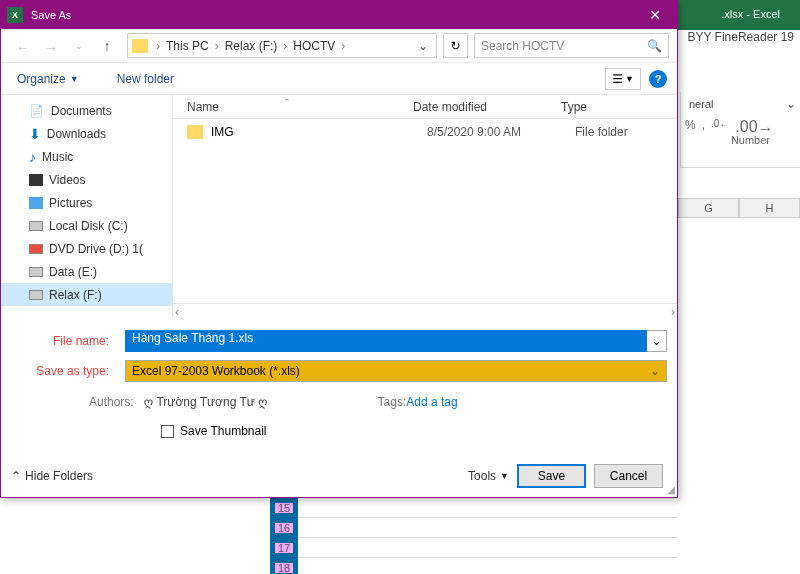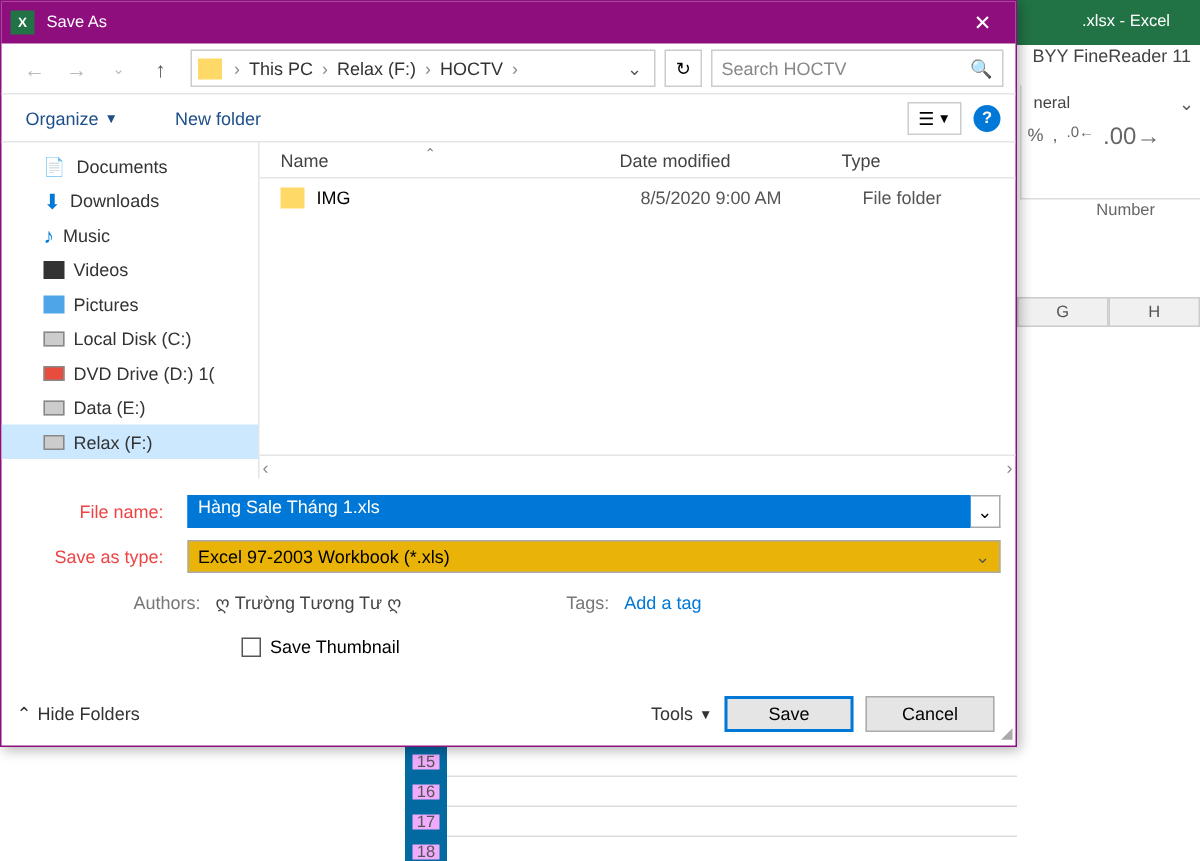--- a/index.html
+++ b/index.html
@@ -52,49 +52,49 @@
 .fields{padding:8px 10px}
 .frow-f{display:flex;align-items:center;height:28px;margin-bottom:2px}
 .flabel{width:114px;text-align:right;padding-right:16px;color:#ef4444}
 .finput{flex:1;height:22px;border:1px solid #0078d7;padding:0 6px;background:#0078d7;color:#fff}
 .fselect{flex:1;height:22px;border:1px solid #aaa;padding:0 6px;background:#eab308;display:flex;align-items:center;justify-content:space-between}
 .drop-icon{color:#555}
 .meta{display:flex;align-items:center;height:30px;padding-left:78px;gap:10px}
 .meta-label{color:#777}
 .meta-val{color:#444}
 .meta-link{color:#0078d7}
-.meta-tags{margin-left:100px;display:flex;gap:10px}
+.meta-tags{margin-left:100px;display:flex;gap:0}
 .thumb{display:flex;align-items:center;padding-left:150px;height:28px;gap:6px}
 .chk{width:13px;height:13px;border:1px solid #555}
 .footer{height:46px;display:flex;align-items:center;padding:0 14px 0 10px;gap:8px}
 .hide-f{display:flex;align-items:center;gap:4px;color:#333}
 .tools{margin-left:auto;display:flex;align-items:center;gap:4px;color:#333}
-.btn{width:86px;height:24px;border:1px solid #aaa;background:#e5e5e5;display:flex;align-items:center;justify-content:center}
+.btn{width:69px;height:24px;border:1px solid #aaa;background:#e5e5e5;display:flex;align-items:center;justify-content:center}
 .btn.primary{border:2px solid #0078d7}
 .resize{position:absolute;bottom:2px;right:2px;color:#aaa;font-size:10px}
 .excel-header-bg{position:absolute;top:0;left:650px;right:0;height:30px;background:#217346}
 .qat{position:absolute;top:3px;left:658px;width:18px;height:18px;background:#fff;display:flex;align-items:center;justify-content:center;color:#217346;font-size:10px}
-.rbn-group{position:absolute;top:57px;right:0;width:120px;height:76px;border-left:1px solid #ddd;border-bottom:1px solid #ddd;padding:4px}
+.rbn-group{position:absolute;top:92px;right:0;width:120px;height:76px;border-left:1px solid #ddd;border-bottom:1px solid #ddd;padding:4px}
 .rbn-label{position:absolute;top:134px;right:30px;color:#666;font-size:11px}
 .rbn-neral{color:#444;padding:2px 4px;font-size:11px}
 .rbn-fmt{display:flex;gap:6px;margin-top:6px;color:#666;font-size:11px}
 .cell-grid{position:absolute;top:198px;left:678px;right:0;bottom:0}
 .col-heads{display:flex;height:20px;background:#f0f0f0}
 .col-h{flex:1;border:1px solid #ccc;display:flex;align-items:center;justify-content:center;color:#555;font-size:11px}
 .rows-area{position:absolute;top:498px;left:270px;width:408px}
 .row-head{width:28px;height:20px;background:#f0abfc;border:5px solid #0369a1;display:flex;align-items:center;justify-content:center;color:#555;font-size:11px;float:left}
 .row-cells{height:20px;border-bottom:1px solid #ddd;margin-left:28px}
 </style>
 </head>
 <body>
 
 <div class="excel-header-bg"></div>
 <div class="qat">▾</div>
 <div class="excel-title">.xlsx - Excel</div>
-<div style="position:absolute;top:30px;right:6px;color:#444;font-size:12px">BYY FineReader 11</div>
+<div style="position:absolute;top:30px;right:6px;color:#444;font-size:12px">BYY FineReader 19</div>
 
 <div class="rbn-group">
   <div style="display:flex;align-items:center;gap:4px">
     <span class="rbn-neral">neral</span>
     <span style="margin-left:auto;color:#555">⌄</span>
   </div>
   <div class="rbn-fmt">
     <span>%</span>
     <span>,</span>
     <span style="font-size:10px">.0←</span>

